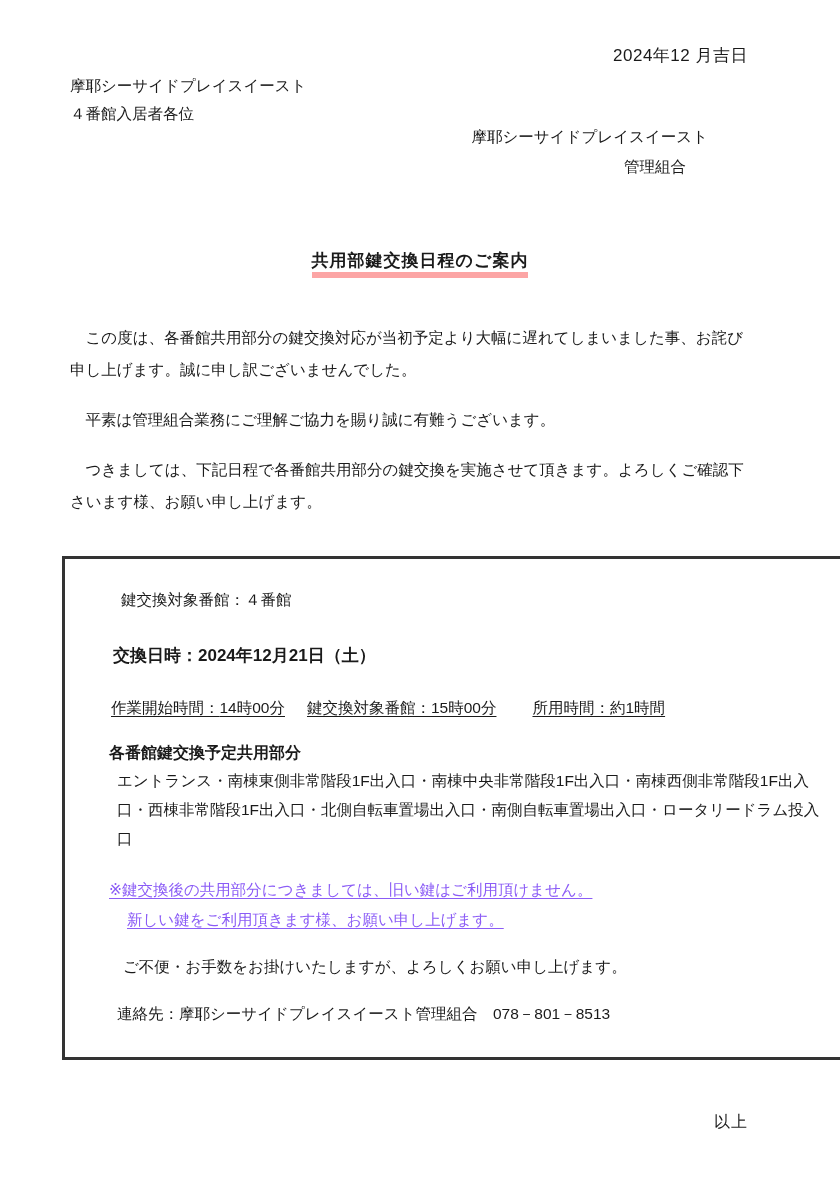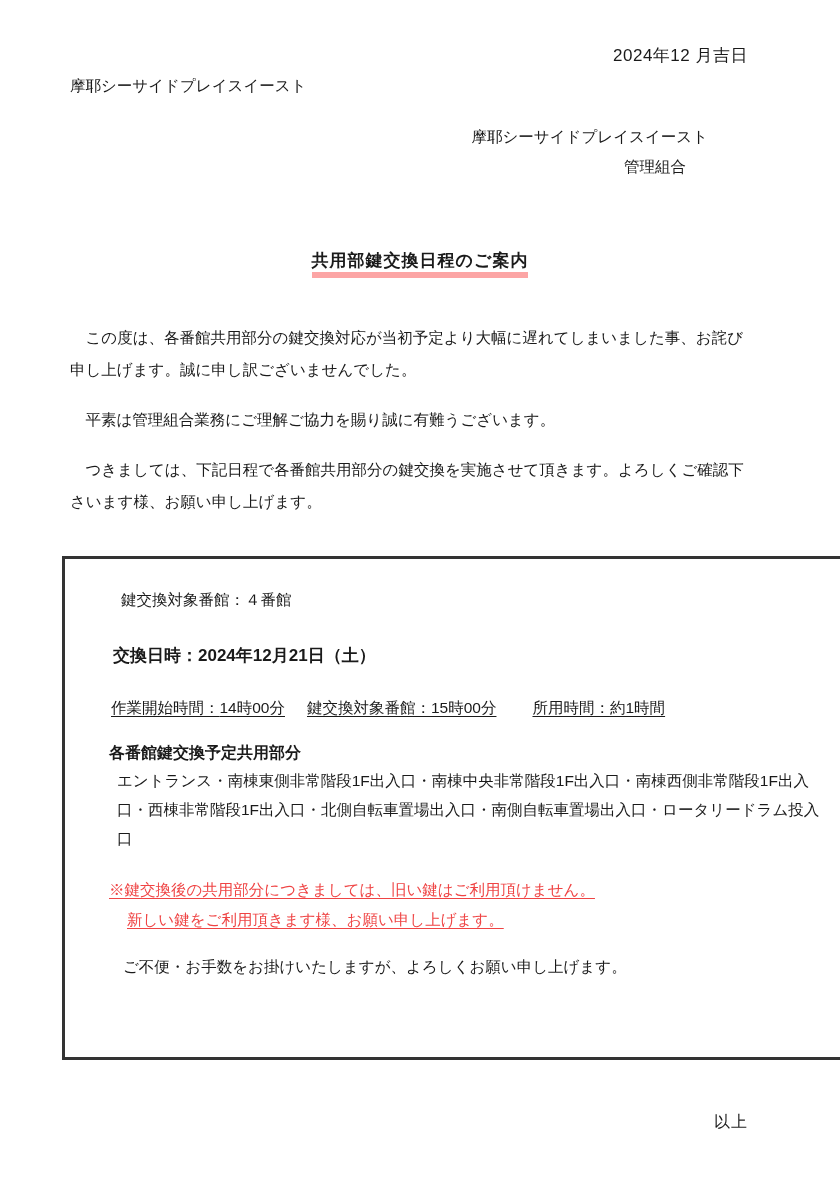--- a/index.html
+++ b/index.html
@@ -121,26 +121,25 @@
     font-weight: bold;
     margin-bottom: 2px;
   }
   .nb-areas-text {
     padding-left: 22px;
     font-size: 15.5px;
     line-height: 29px;
     margin-bottom: 22px;
   }
   .nb-warn {
-    color: #ef4444;
+    color: #8b5cf6;
     font-size: 15.5px;
     line-height: 30px;
     padding-left: 14px;
     margin-bottom: 22px;
-    font-family: Liberation Serif, serif;
   }
   .nb-warn .w1 {
     display: block;
     text-decoration: underline;
     text-underline-offset: 3px;
   }
   .nb-warn .w2 {
     display: block;
     padding-left: 18px;
     text-decoration: underline;
@@ -165,20 +164,21 @@
 </style>
 </head>
 <body>
 
 <div class="page">
 
   <div class="date-line">2024年12 月吉日</div>
 
   <div class="addressee">
     <div>摩耶シーサイドプレイスイースト</div>
+    <div>４番館入居者各位</div>
   </div>
 
   <div class="sender">
     <span class="sender-org">摩耶シーサイドプレイスイースト</span>
     <span class="sender-assoc">管理組合</span>
   </div>
 
   <div class="doc-title">
     <span>共用部鍵交換日程のご案内</span>
   </div>
@@ -206,18 +206,21 @@
     <div class="nb-areas-title">各番館鍵交換予定共用部分</div>
     <div class="nb-areas-text">エントランス・南棟東側非常階段1F出入口・南棟中央非常階段1F出入口・南棟西側非常階段1F出入口・西棟非常階段1F出入口・北側自転車置場出入口・南側自転車置場出入口・ロータリードラム投入口</div>
 
     <div class="nb-warn">
       <span class="w1">※鍵交換後の共用部分につきましては、旧い鍵はご利用頂けません。</span>
       <span class="w2">新しい鍵をご利用頂きます様、お願い申し上げます。</span>
     </div>
 
     <div class="nb-apology">ご不便・お手数をお掛けいたしますが、よろしくお願い申し上げます。</div>
 
+    <div class="nb-contact">
+      <span>連絡先：</span><span>摩耶シーサイドプレイスイースト管理組合　078－801－8513</span>
+    </div>
 
   </div>
 
   <div class="closing">以上</div>
 
 </div>
 
 </body></html>

